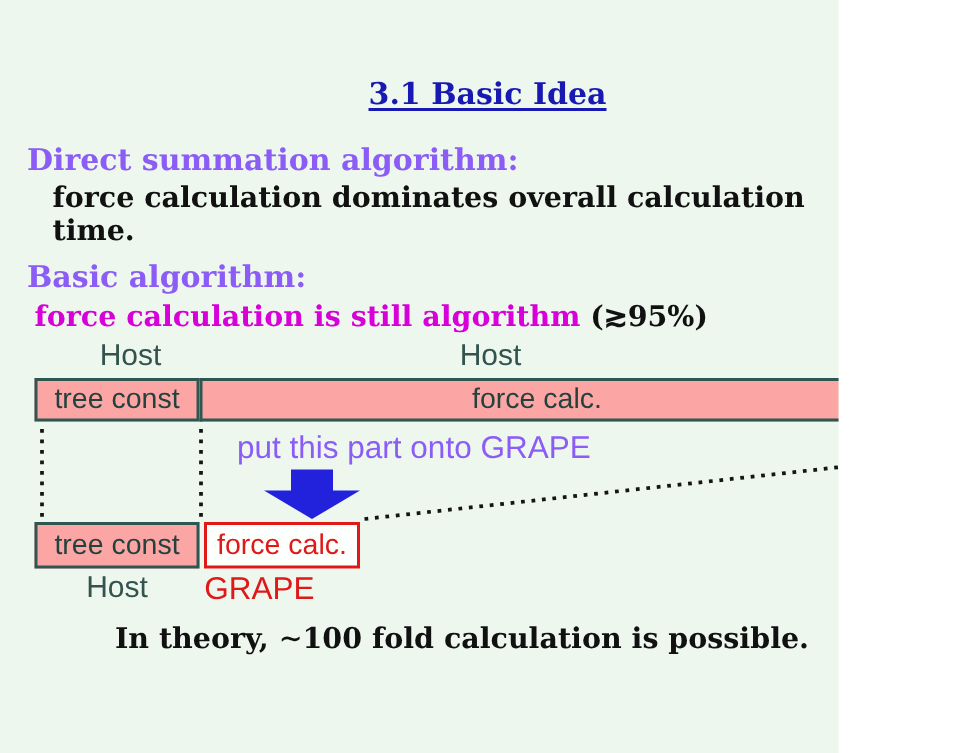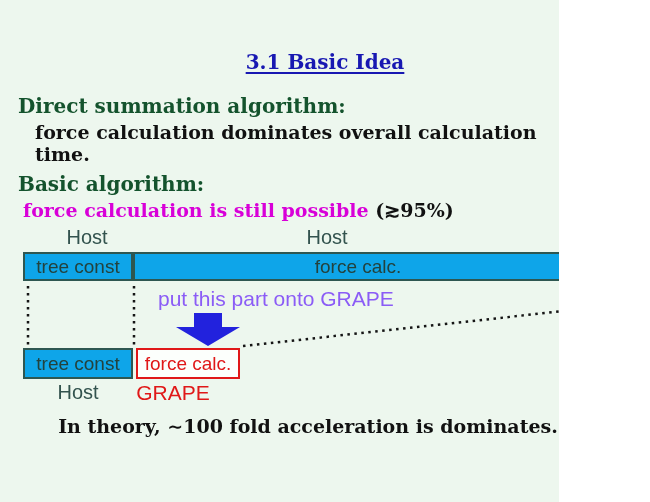--- a/index.html
+++ b/index.html
@@ -11,39 +11,39 @@
     font-family:"DejaVu Serif","Liberation Serif",serif;
     color:#111;
   }
   .abs{position:absolute;}
   
   .title{
     left:0;top:50px;width:650px;text-align:center;
     font-size:20px;font-weight:bold;color:#1818b2;
     text-decoration:underline;text-underline-offset:3px;text-decoration-thickness:1.5px;
   }
-  .heading{font-size:20px;font-weight:bold;color:#14532d;}
+  .heading{font-size:20px;font-weight:bold;color:#8b5cf6;}
   .h-direct{left:18px;top:94px;}
   .h-tree{left:18px;top:172px;}
   .bodyline{font-size:19px;font-weight:600;color:#111;}
   .b-direct{left:23px;top:121px;margin-left:12px;}
   .b-tree{left:23px;top:199px;}
   .magenta{color:#d800d8;}
   .conclusion{
     left:0;top:415px;width:616px;text-align:center;
     font-size:19px;font-weight:600;color:#111;
   }
   
   .sans{font-family:"Liberation Sans","DejaVu Sans",sans-serif;}
   .hostlbl{font-size:20px;color:#33534e;text-align:center;}
   .host-l{left:57px;top:226px;width:60px;}
   .host-r{left:297px;top:226px;width:60px;}
   .dbox{
     box-sizing:border-box;border:2px solid #2e5751;
-    background:#0ea5e9;
+    background:#fca5a5;
     display:flex;align-items:center;justify-content:center;
     font-size:19px;color:#23423d;
   }
   .tc-top{left:23px;top:252px;width:110px;height:29px;}
   .fc-top{left:133px;top:252px;width:448px;height:29px;border-right:none;}
   .tc-bot{left:23px;top:348px;width:110px;height:31px;}
   .fc-bot{
     left:136px;top:348px;width:104px;height:31px;
     box-sizing:border-box;border:2.5px solid #e01818;background:#fcfffc;
     display:flex;align-items:center;justify-content:center;
@@ -62,21 +62,21 @@
 <body>
 
 <div class="slide">
 
   <div class="abs title">3.1 Basic Idea</div>
 
   <div class="abs heading h-direct">Direct summation algorithm:</div>
   <div class="abs bodyline b-direct">force calculation dominates overall calculation time.</div>
 
   <div class="abs heading h-tree">Basic algorithm:</div>
-  <div class="abs bodyline b-tree"><span class="magenta">force calculation is still possible</span><span> (≳95%)</span></div>
+  <div class="abs bodyline b-tree"><span class="magenta">force calculation is still algorithm</span><span> (≳95%)</span></div>
 
   <div class="abs sans hostlbl host-l">Host</div>
   <div class="abs sans hostlbl host-r">Host</div>
 
   <div class="abs sans dbox tc-top">tree const</div>
   <div class="abs sans dbox fc-top">force calc.</div>
 
   <div class="abs sans note">put this part onto GRAPE</div>
 
   <svg class="abs overlay" width="650" height="502" viewBox="0 0 650 502">
@@ -85,15 +85,15 @@
     <line x1="243" y1="346" x2="582" y2="309" stroke="#151515" stroke-width="2.5" stroke-dasharray="2.5 4.5"></line>
     <polygon points="194,313 222,313 222,327 240,327 208,346 176,327 194,327" fill="#2222dd"></polygon>
   </svg>
 
   <div class="abs sans dbox tc-bot">tree const</div>
   <div class="abs sans fc-bot">force calc.</div>
 
   <div class="abs sans hostlbl host-b">Host</div>
   <div class="abs sans grapelbl">GRAPE</div>
 
-  <div class="abs conclusion">In theory, ∼100 fold acceleration is dominates.</div>
+  <div class="abs conclusion">In theory, ∼100 fold calculation is possible.</div>
 
 </div>
 
 </body></html>

